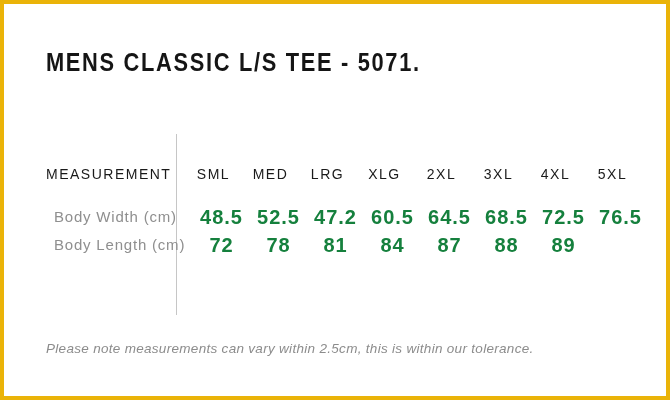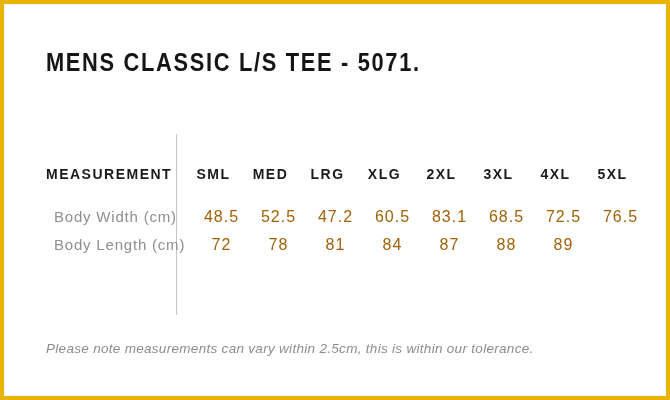--- a/index.html
+++ b/index.html
@@ -53,37 +53,37 @@
     flex: 0 0 139px;
     text-align: left;
   }
   .cell-size {
     width: 57px;
     flex: 0 0 57px;
     text-align: center;
   }
   .hdr-text {
     font-size: 14px;
-    font-weight: 700;
+    font-weight: 400;
     color: #1a1a1a;
     letter-spacing: 1.5px;
     line-height: 18px;
   }
   .row-label {
     font-size: 15px;
     font-weight: 400;
     color: #8f8f8f;
     letter-spacing: 0.8px;
     line-height: 20px;
     margin-left: 8px;
   }
   .val {
-    font-size: 16px;
-    font-weight: 400;
-    color: #a16207;
+    font-size: 20px;
+    font-weight: 700;
+    color: #15803d;
     letter-spacing: 1px;
     line-height: 20px;
   }
   .note {
     position: absolute;
     left: 42px;
     top: 337px;
     font-size: 13.5px;
     font-style: italic;
     color: #8c8c8c;
@@ -111,21 +111,21 @@
     <div class="cell-size hdr-text">4XL</div>
     <div class="cell-size hdr-text">5XL</div>
   </div>
 
   <div class="t-row r1">
     <div class="cell-label row-label">Body Width (cm)</div>
     <div class="cell-size val">48.5</div>
     <div class="cell-size val">52.5</div>
     <div class="cell-size val">47.2</div>
     <div class="cell-size val">60.5</div>
-    <div class="cell-size val">83.1</div>
+    <div class="cell-size val">64.5</div>
     <div class="cell-size val">68.5</div>
     <div class="cell-size val">72.5</div>
     <div class="cell-size val">76.5</div>
   </div>
 
   <div class="t-row r2">
     <div class="cell-label row-label">Body Length (cm)</div>
     <div class="cell-size val">72</div>
     <div class="cell-size val">78</div>
     <div class="cell-size val">81</div>

